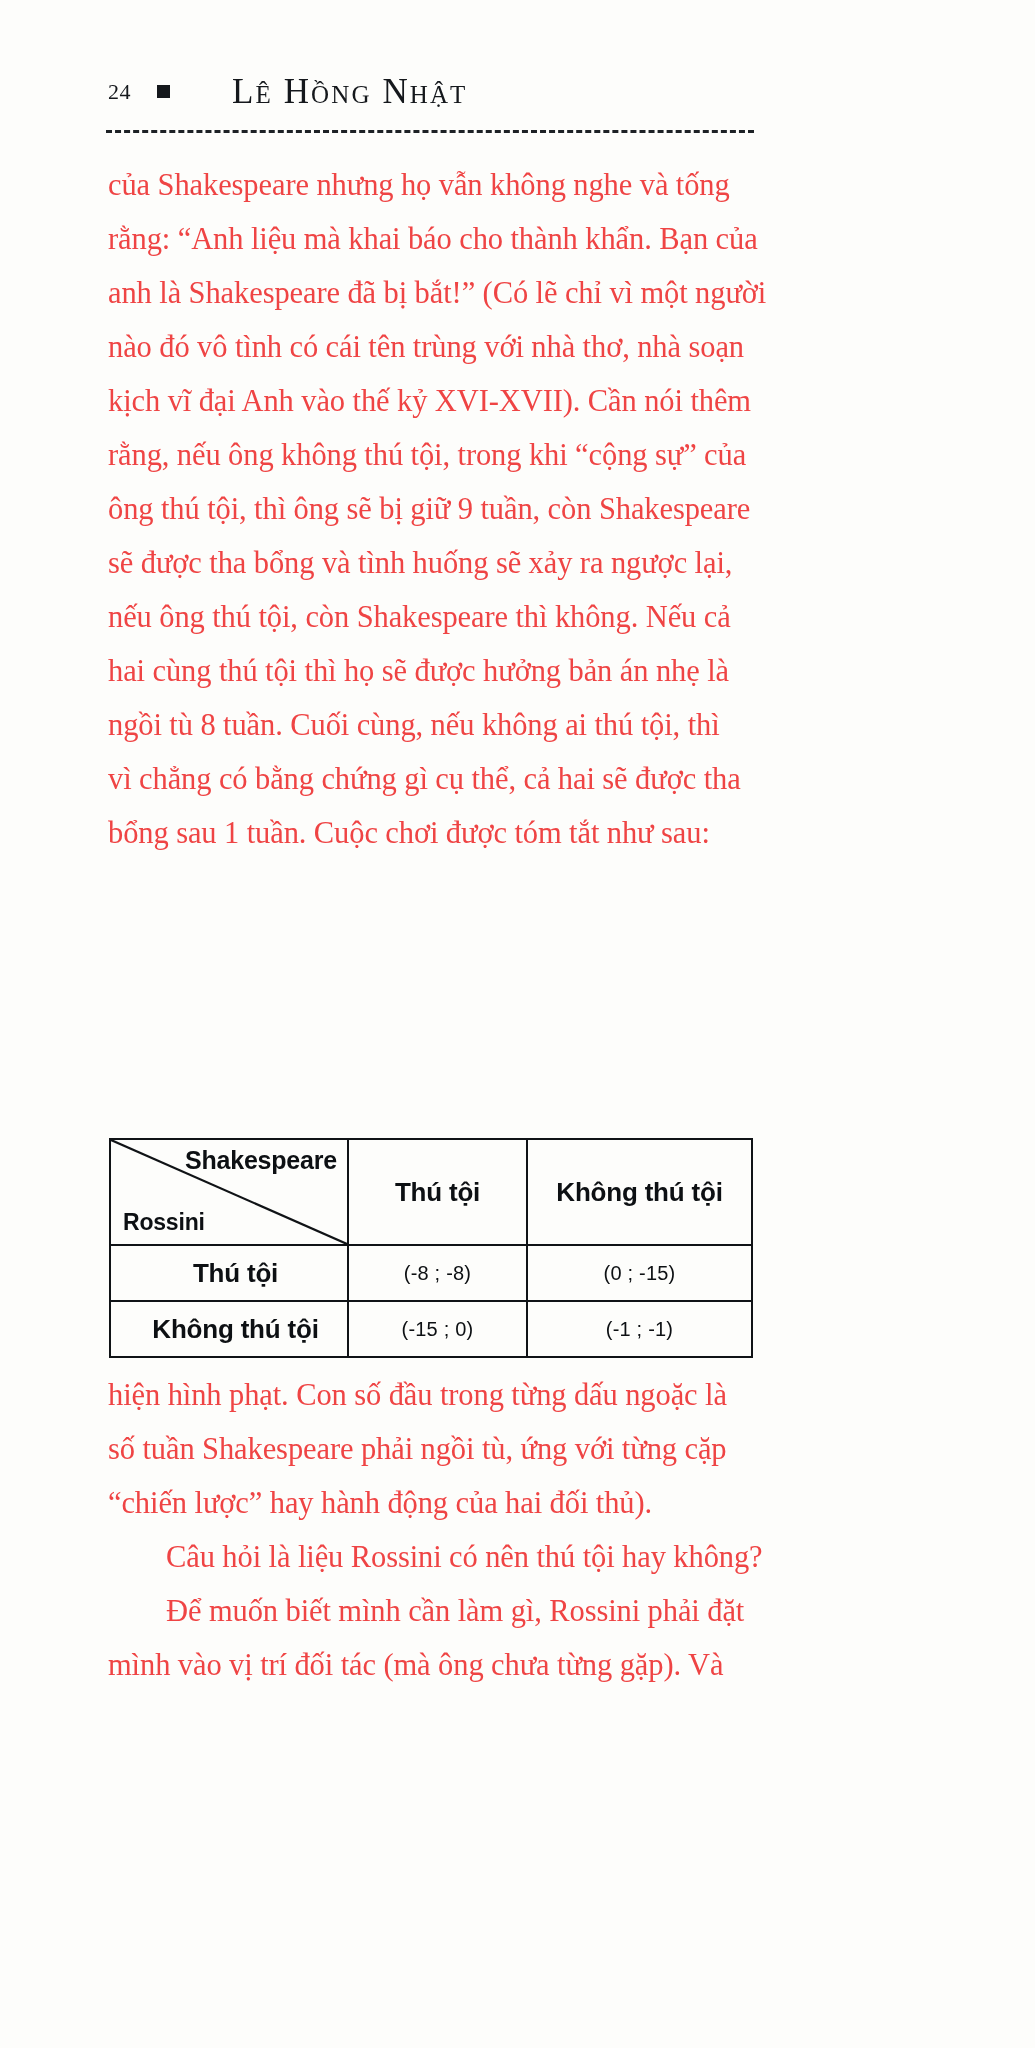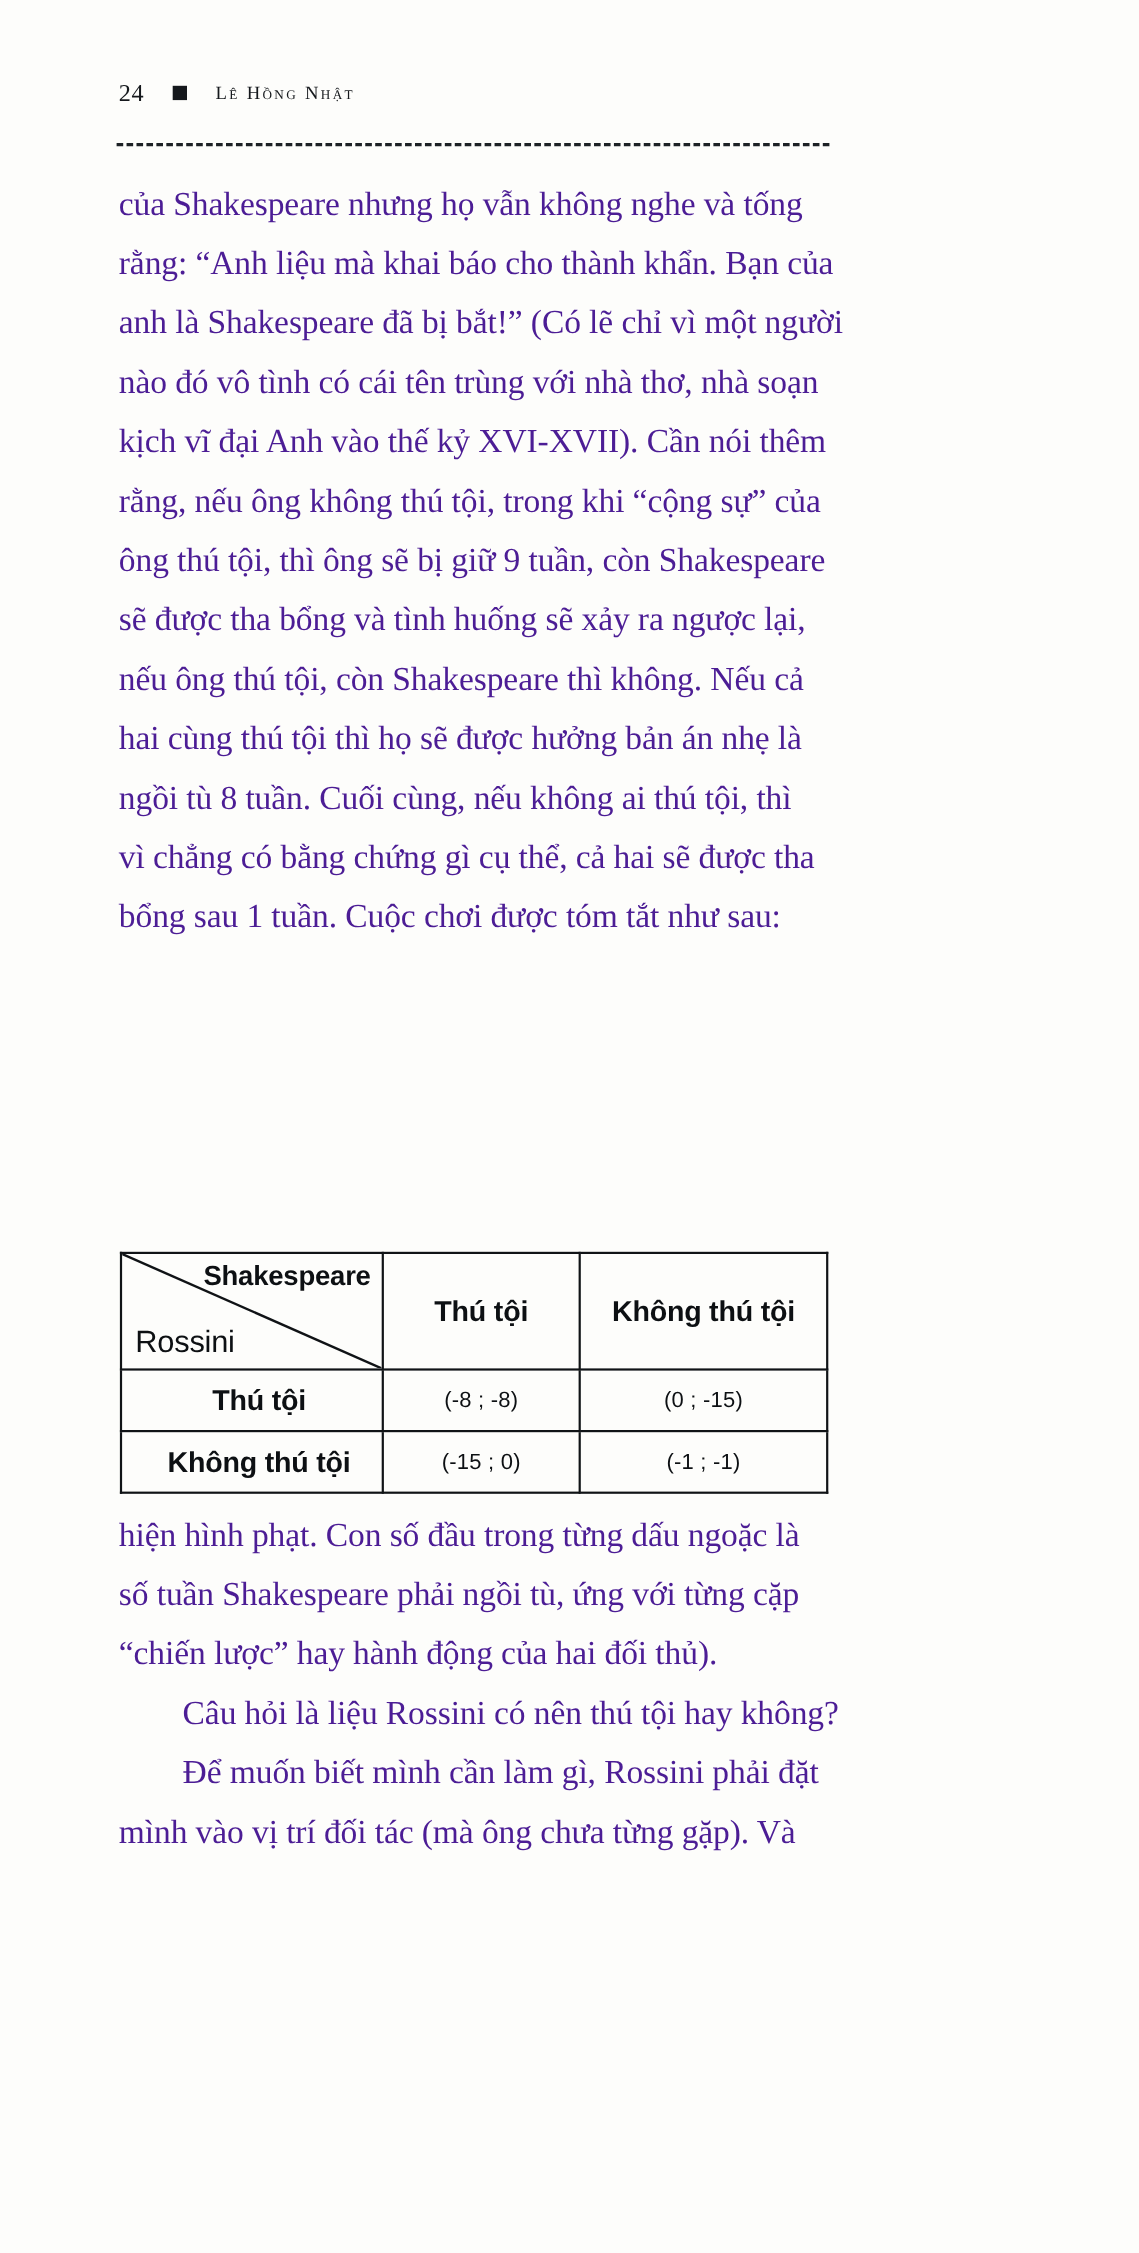--- a/index.html
+++ b/index.html
@@ -40,23 +40,24 @@
   }
   .head-bullet {
     width: 13px;
     height: 13px;
     background: #15181c;
     display: inline-block;
     margin-bottom: 2px;
   }
   .head-title {
     font-variant: small-caps;
-    font-size: 17px;
+    font-size: 35px;
     letter-spacing: 2.1px;
     white-space: nowrap;
+    margin-left: 36px;
   }
 
   
   .rule {
     position: absolute;
     left: 106px;
     top: 130px;
     width: 648px;
     height: 0;
     border-top: 3px dashed #1d2125;
@@ -67,21 +68,21 @@
     position: absolute;
     left: 108px;
     top: 158px;
     width: 648px;
   }
   .para-line {
     font-size: 30.5px;
     line-height: 54px;
     white-space: nowrap;
     letter-spacing: -0.1px;
-    color: #4c1d95;
+    color: #ef4444;
   }
   .para-line.indent { padding-left: 58px; }
   .para-line.stretch {
     display: flex;
     justify-content: space-between;
     white-space: normal;
   }
   .para-line.stretch > span { white-space: pre; }
 
   
@@ -122,22 +123,22 @@
     top: 6px;
     right: 10px;
     font-size: 25px;
     font-weight: 700;
     letter-spacing: -0.2px;
   }
   .corner-row {
     position: absolute;
     bottom: 8px;
     left: 12px;
-    font-size: 28px;
-    font-weight: 400;
+    font-size: 23px;
+    font-weight: 700;
     letter-spacing: -0.2px;
   }
   .col-head {
     font-size: 26px;
     font-weight: 700;
     letter-spacing: -0.2px;
   }
   .row-head {
     font-size: 26px;
     font-weight: 700;

